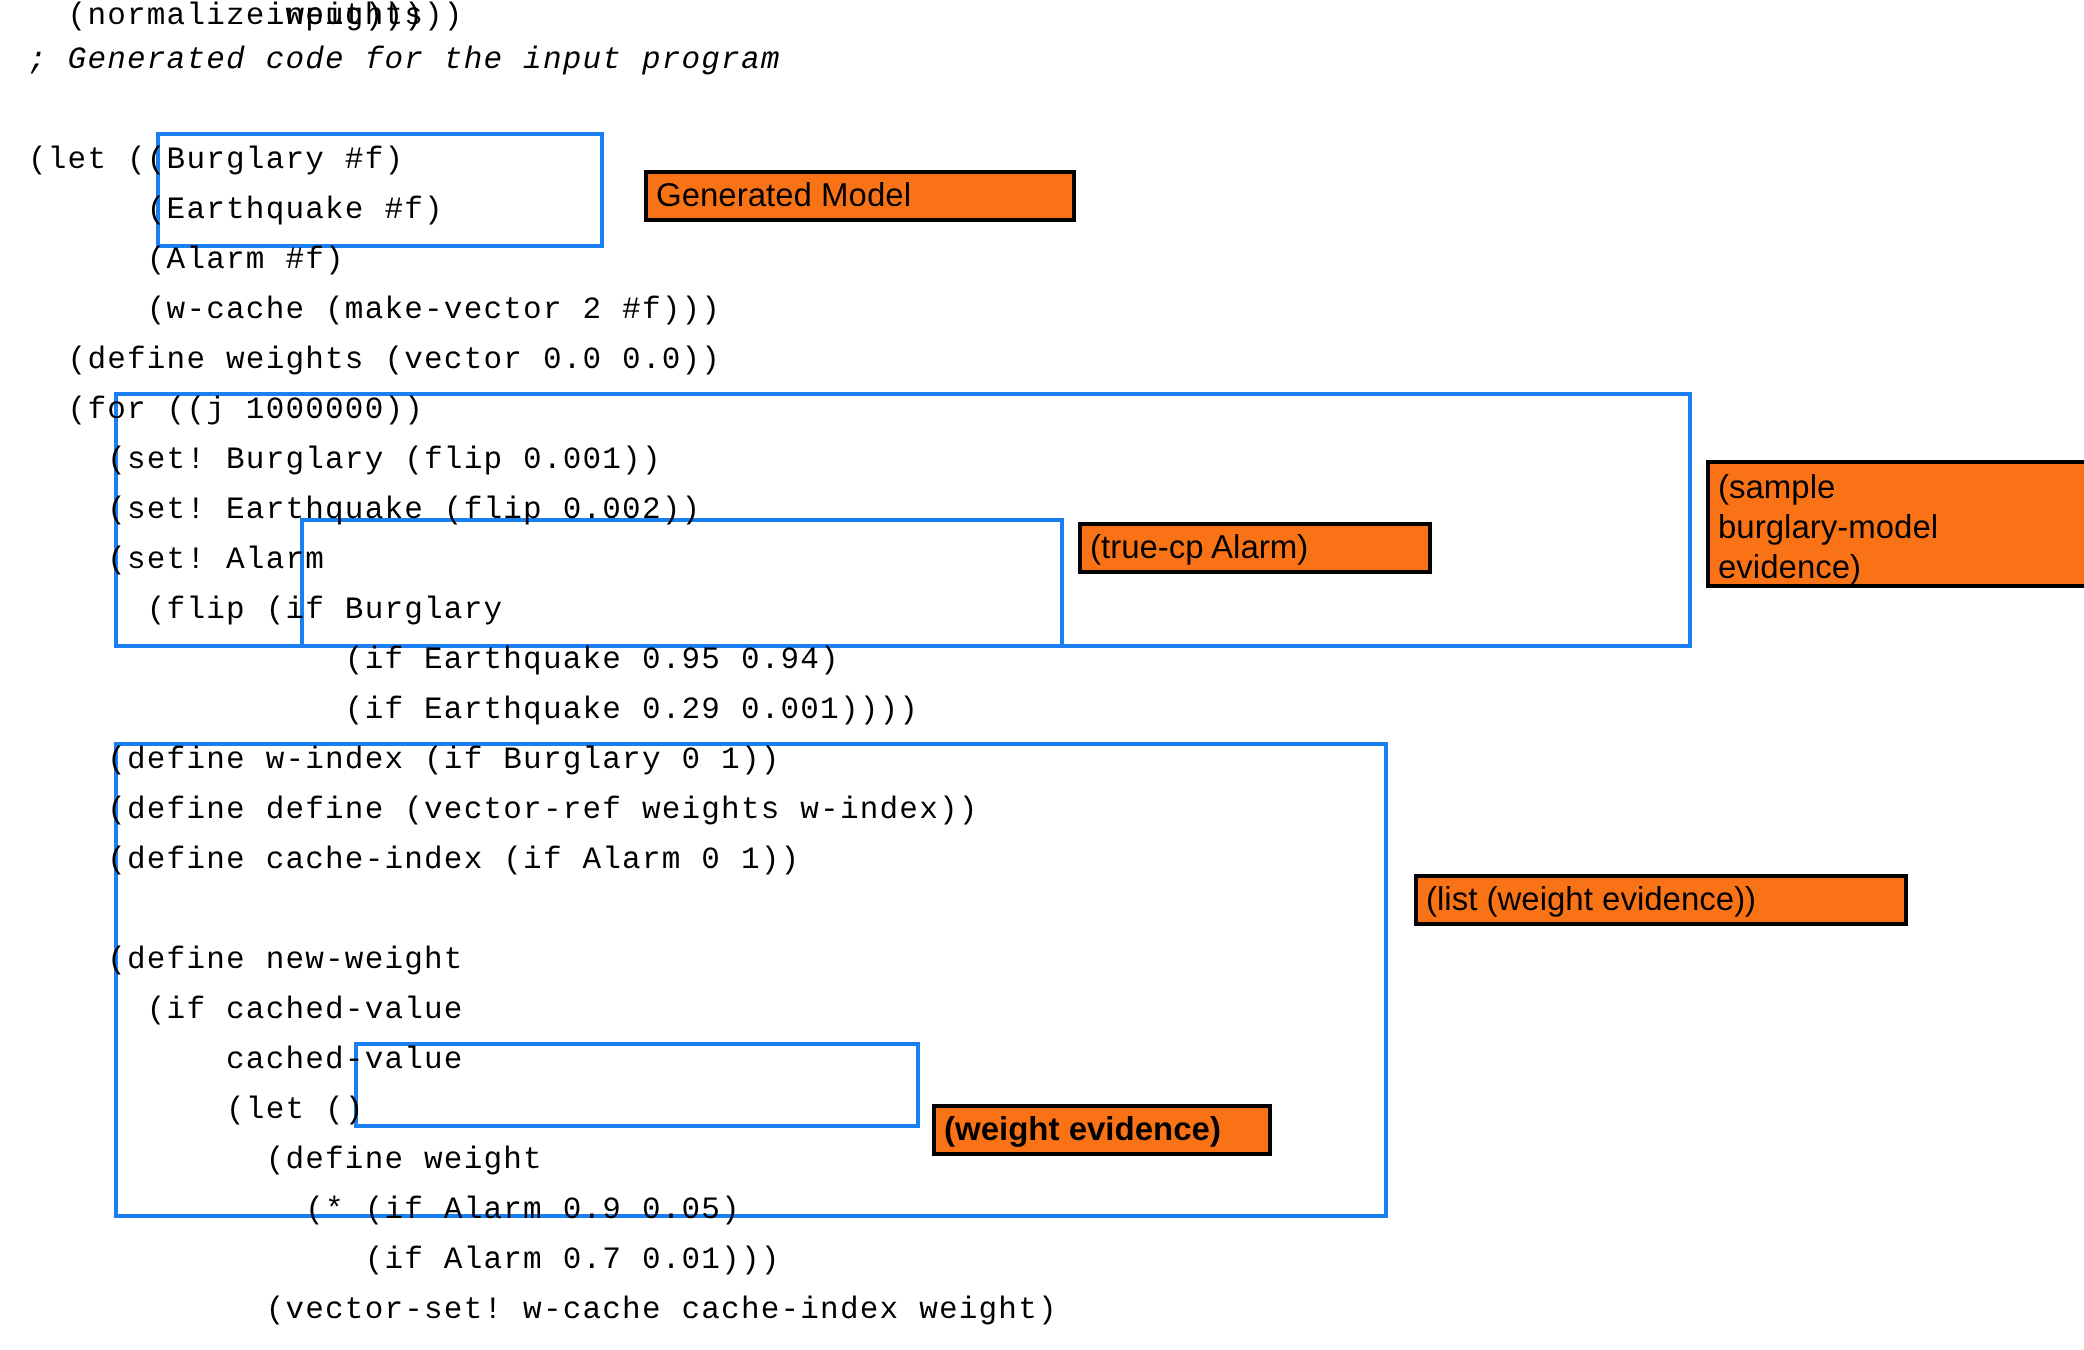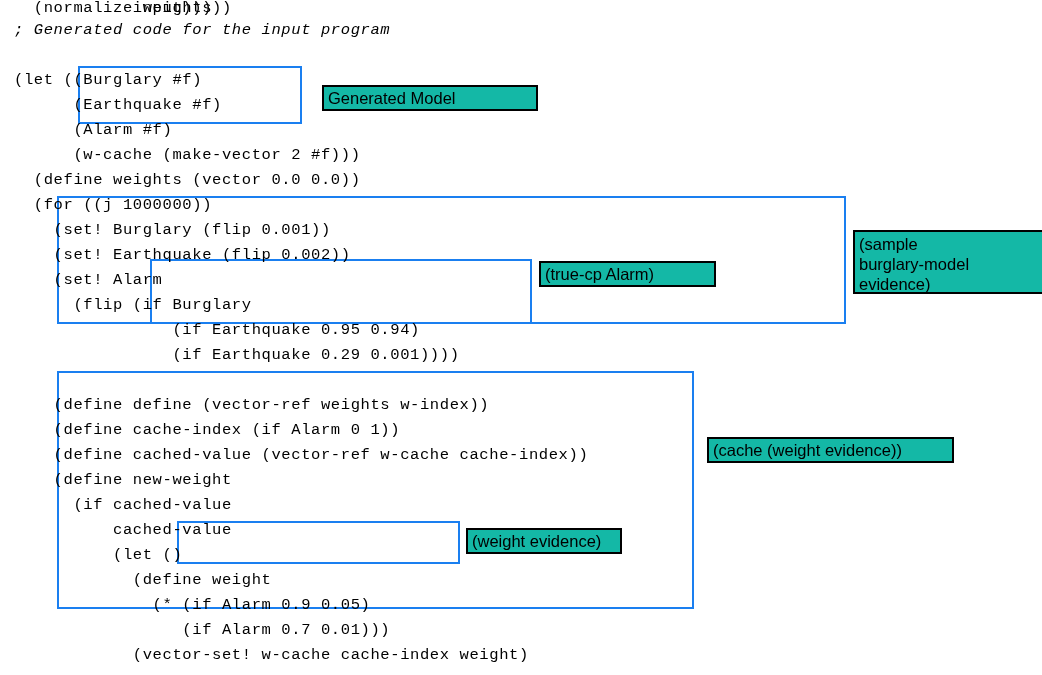--- a/index.html
+++ b/index.html
@@ -72,21 +72,21 @@
     position: absolute;
     border: 2px solid #1a7ff0;
     background: transparent;
     box-sizing: border-box;
     pointer-events: none;
   }
 
   
   .callout {
     position: absolute;
-    background: #14b8a6;
+    background: #f97316;
     border: 2px solid #000000;
     box-sizing: border-box;
     color: #000000;
     font-family: "Liberation Sans", sans-serif;
     font-size: 16.5px;
     line-height: 19px;
     padding: 2px 3px 3px 4px;
     white-space: pre-line;
   }
 </style>
@@ -111,39 +111,39 @@
   <div class="code-line l4">      (Alarm #f)</div>
   <div class="code-line l5">      (w-cache (make-vector 2 #f)))</div>
   <div class="code-line l6">  (define weights (vector 0.0 0.0))</div>
   <div class="code-line l7">  (for ((j 1000000))</div>
   <div class="code-line l8">    (set! Burglary (flip 0.001))</div>
   <div class="code-line l9">    (set! Earthquake (flip 0.002))</div>
   <div class="code-line l10">    (set! Alarm</div>
   <div class="code-line l11">      (flip (if Burglary</div>
   <div class="code-line l12">                (if Earthquake 0.95 0.94)</div>
   <div class="code-line l13">                (if Earthquake 0.29 0.001))))</div>
+  <div class="code-line l14">    (define w-index (if Burglary 0 1))</div>
   <div class="code-line l15">    (define define (vector-ref weights w-index))</div>
   <div class="code-line l16">    (define cache-index (if Alarm 0 1))</div>
-  <div class="code-line l17">    (define cached-value (vector-ref w-cache cache-index))</div>
   <div class="code-line l18">    (define new-weight</div>
   <div class="code-line l19">      (if cached-value</div>
   <div class="code-line l20">          cached-value</div>
   <div class="code-line l21">          (let ()</div>
   <div class="code-line l22">            (define weight</div>
   <div class="code-line l23">              (* (if Alarm 0.9 0.05)</div>
   <div class="code-line l24">                 (if Alarm 0.7 0.01)))</div>
   <div class="code-line l25">            (vector-set! w-cache cache-index weight)</div>
   <div class="code-line l26">            input)))</div>
   <div class="code-line l28">  (normalize weights))</div>
 
   <div class="callout" style="left:322px; top:85px; width:216px; height:26px;">Generated Model</div>
 
   <div class="callout" style="left:539px; top:261px; width:177px; height:26px;">(true-cp Alarm)</div>
 
   <div class="callout" style="left:853px; top:230px; width:200px; height:64px; line-height:20px;">(sample
 burglary-model
 evidence)</div>
 
-  <div class="callout" style="left:707px; top:437px; width:247px; height:26px;">(cache (weight evidence))</div>
+  <div class="callout" style="left:707px; top:437px; width:247px; height:26px;">(list (weight evidence))</div>
 
-  <div class="callout" style="left:466px; top:528px; width:156px; height:26px;">(weight evidence)</div>
+  <div class="callout" style="left:466px; top:552px; width:170px; height:26px;font-weight:bold;">(weight evidence)</div>
 
 </div>
 
 </body></html>

